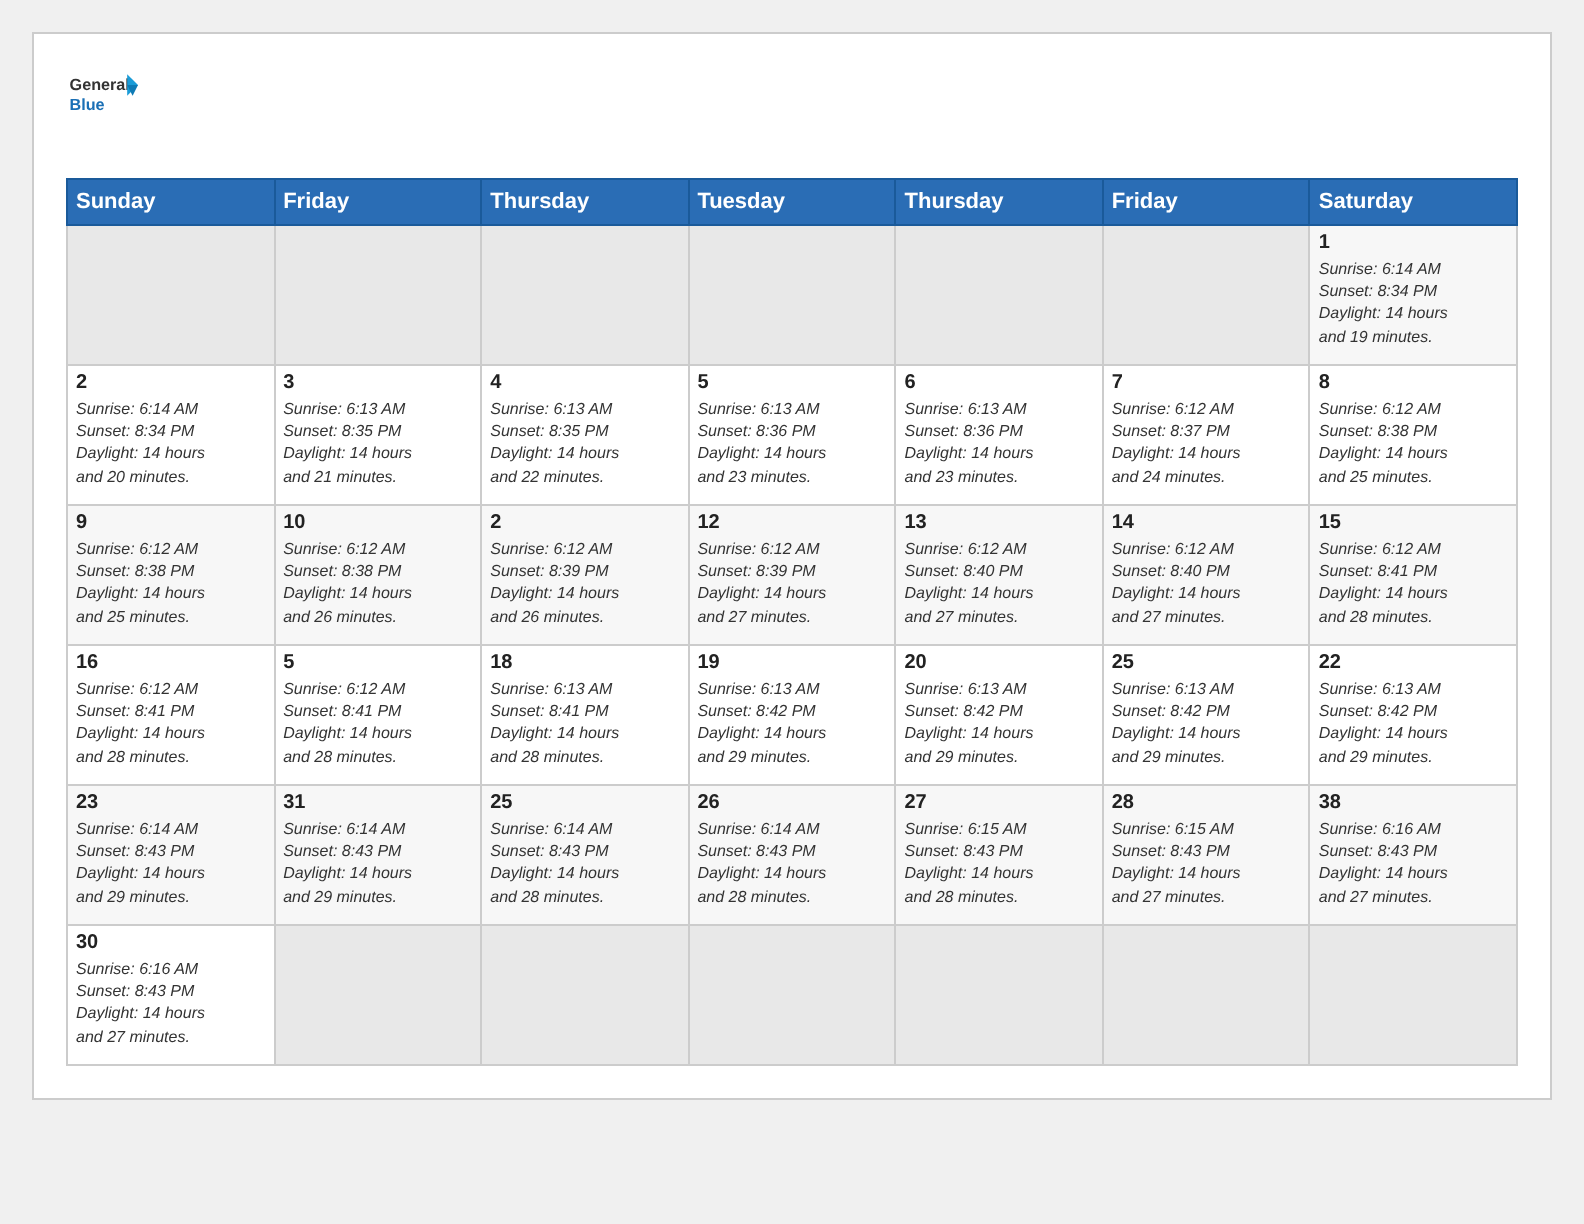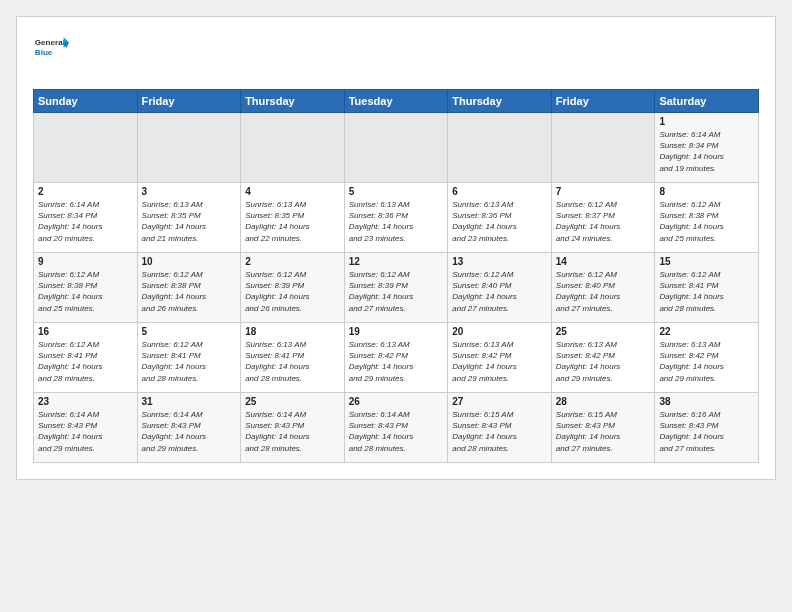--- a/index.html
+++ b/index.html
@@ -331,15 +331,30 @@
 and 27 minutes.</div>
           </td>
           <td>
             <span class="day-number">38</span>
             <div class="day-info" style="white-space: pre-line;">Sunrise: 6:16 AM
 Sunset: 8:43 PM
 Daylight: 14 hours
 and 27 minutes.</div>
           </td>
         </tr>
+        <tr>
+          <td>
+            <span class="day-number">30</span>
+            <div class="day-info" style="white-space: pre-line;">Sunrise: 6:16 AM
+Sunset: 8:43 PM
+Daylight: 14 hours
+and 27 minutes.</div>
+          </td>
+          <td class="empty"></td>
+          <td class="empty"></td>
+          <td class="empty"></td>
+          <td class="empty"></td>
+          <td class="empty"></td>
+          <td class="empty"></td>
+        </tr>
       </tbody>
   </table>
 </div>
 
 </body></html>

